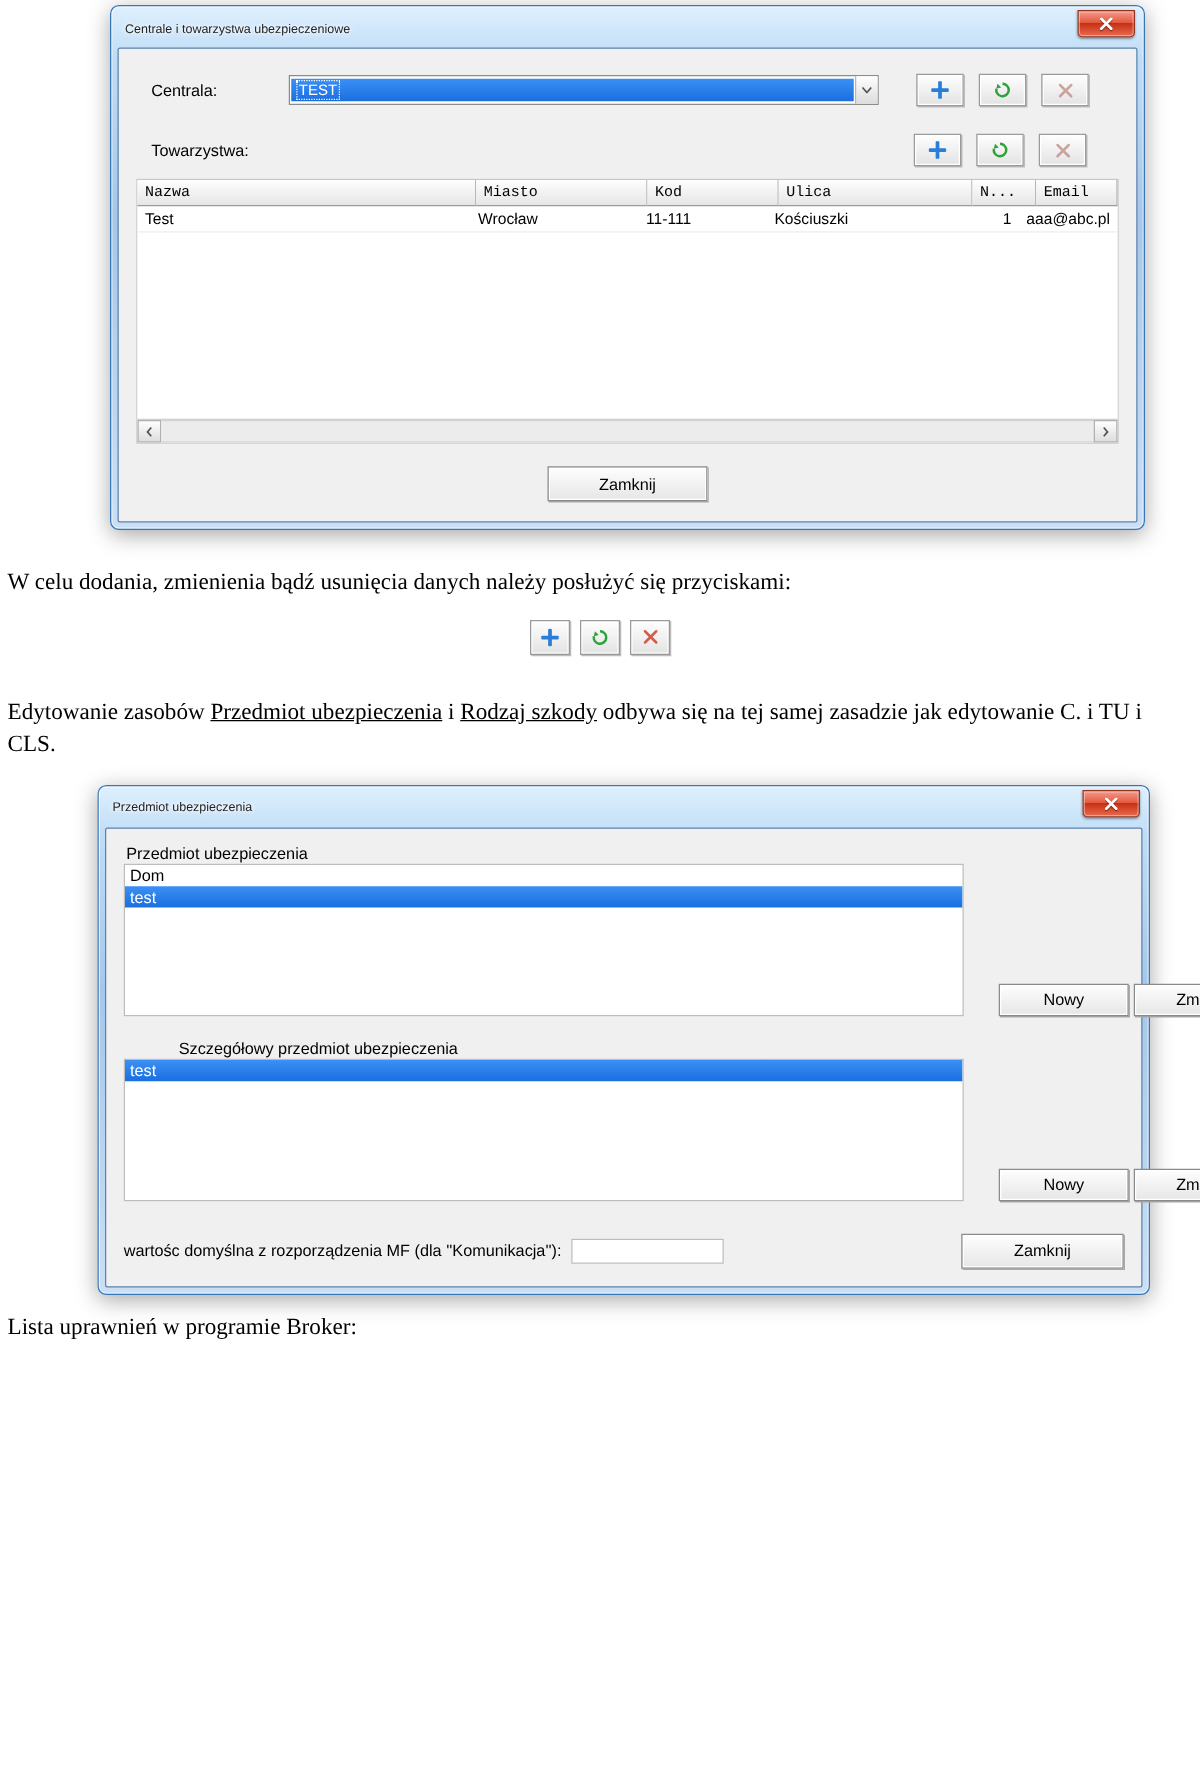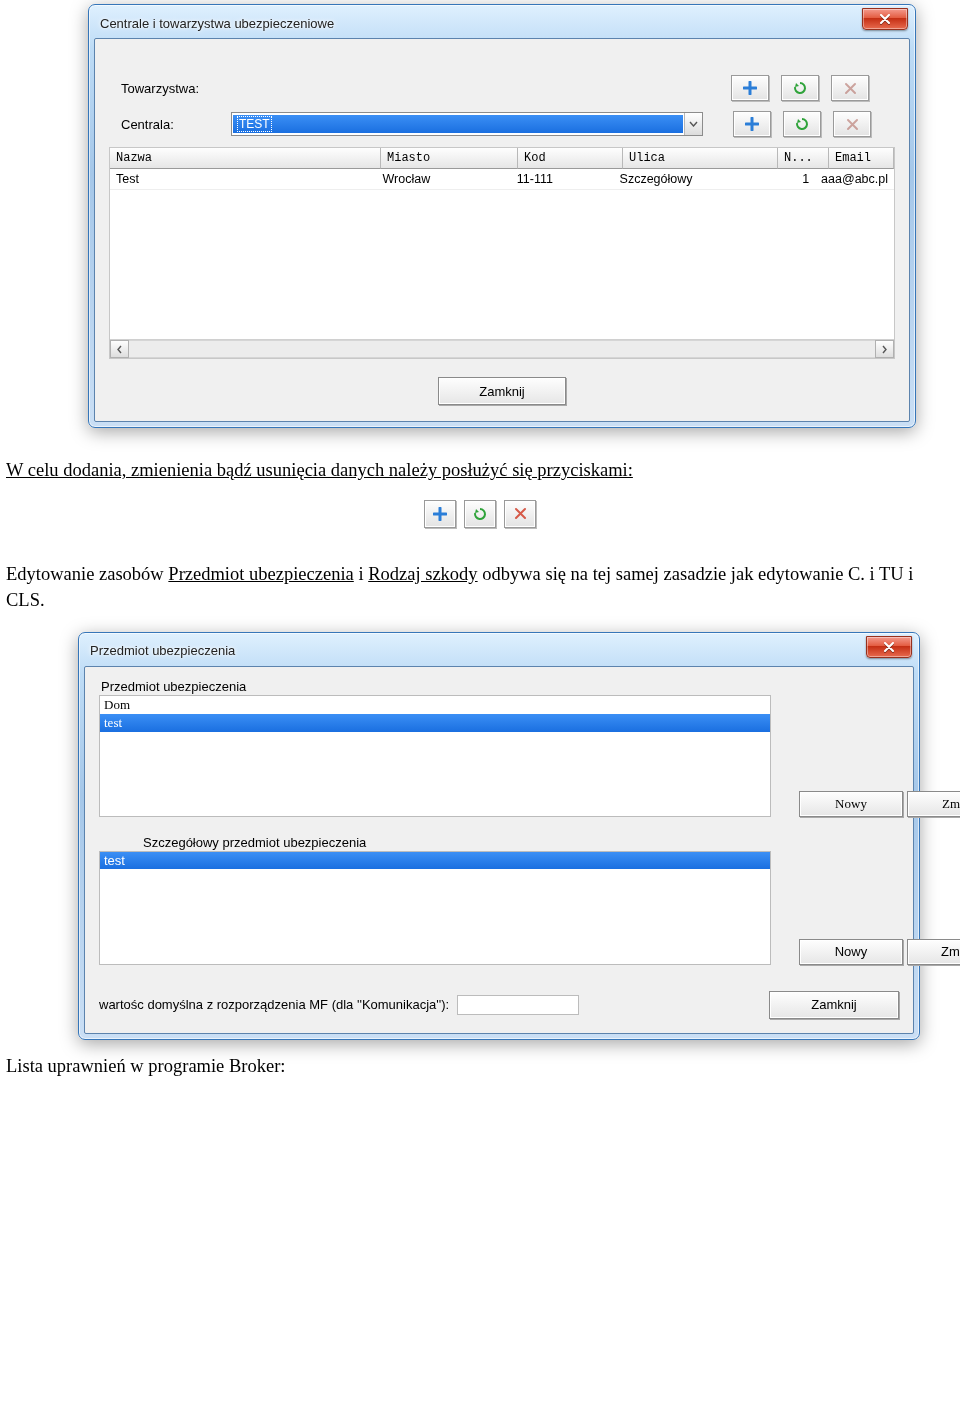--- a/index.html
+++ b/index.html
@@ -40,21 +40,21 @@
     border: 1px solid #3676b9;
   }
   .titlebar {
     display: flex;
     align-items: center;
     height: 26px;
     padding: 0 2px 2px 6px;
   }
   .title-text {
     flex: 1;
-    font-size: 13px;
+    font-size: 10px;
     color: #222;
     text-shadow: 0 0 6px #fff, 0 0 3px #fff;
     white-space: nowrap;
   }
   .close-btn {
     width: 44px; height: 20px;
     border-radius: 0 0 4px 4px;
     background: linear-gradient(180deg,#f49a8d 0%, #e35b3f 45%, #c42e13 46%, #e86a4e 100%);
     border: 1px solid #97301d;
     box-shadow: inset 0 0 0 1px rgba(255,255,255,.4), 0 1px 2px rgba(0,0,0,.4);
@@ -169,41 +169,20 @@
 <div class="aero-window" style="width:816px;">
   <div class="titlebar">
     <div class="title-text">Centrale i towarzystwa ubezpieczeniowe</div>
     <div class="close-btn">
       <svg width="12" height="10" viewBox="0 0 12 10">
             <path d="M2 1 L10 9 M10 1 L2 9" stroke="#fff" stroke-width="2" stroke-linecap="round"></path>
           </svg>
     </div>
   </div>
   <div class="client">
-
-    <div class="row" style="margin-top:22px;">
-      <div class="lab">Towarzystwa:</div>
-      <div style="flex:0 0 488px"></div>
-      <div class="iconbtn">
-        <svg width="14" height="14">
-              <path d="M7 1v12M1 7h12" stroke="#2b7ed8" stroke-width="3" stroke-linecap="round"></path>
-            </svg>
-      </div>
-      <div class="iconbtn">
-        <svg width="14" height="14">
-              <path d="M7 2a5 5 0 1 1-4.9 4" fill="none" stroke="#2fa33a" stroke-width="2"></path>
-              <path d="M3 2l-1 4 4-1z" fill="#2fa33a"></path>
-            </svg>
-      </div>
-      <div class="iconbtn disabled">
-        <svg width="13" height="13">
-              <path d="M2 2l9 9M11 2l-9 9" stroke="#d65a49" stroke-width="2" stroke-linecap="round"></path>
-            </svg>
-      </div>
-    </div>
 
     <div class="row" style="margin-top:6px;">
       <div class="lab">Centrala:</div>
       <div class="dropdown">
         <div class="sel">
               <span class="dots">TEST</span>
             </div>
         <div class="arrow">
           <svg width="9" height="6">
                 <path d="M1 1 L4.5 5 L8 1" fill="none" stroke="#555" stroke-width="1.4"></path>
@@ -222,35 +201,56 @@
               <path d="M3 2l-1 4 4-1z" fill="#2fa33a"></path>
             </svg>
       </div>
       <div class="iconbtn disabled">
         <svg width="13" height="13">
               <path d="M2 2l9 9M11 2l-9 9" stroke="#d65a49" stroke-width="2" stroke-linecap="round"></path>
             </svg>
       </div>
     </div>
 
+    <div class="row" style="margin-top:22px;">
+      <div class="lab">Towarzystwa:</div>
+      <div style="flex:0 0 488px"></div>
+      <div class="iconbtn">
+        <svg width="14" height="14">
+              <path d="M7 1v12M1 7h12" stroke="#2b7ed8" stroke-width="3" stroke-linecap="round"></path>
+            </svg>
+      </div>
+      <div class="iconbtn">
+        <svg width="14" height="14">
+              <path d="M7 2a5 5 0 1 1-4.9 4" fill="none" stroke="#2fa33a" stroke-width="2"></path>
+              <path d="M3 2l-1 4 4-1z" fill="#2fa33a"></path>
+            </svg>
+      </div>
+      <div class="iconbtn disabled">
+        <svg width="13" height="13">
+              <path d="M2 2l9 9M11 2l-9 9" stroke="#d65a49" stroke-width="2" stroke-linecap="round"></path>
+            </svg>
+      </div>
+    </div>
+
     <div class="grid">
       <div class="ghead">
         <div class="gh" style="width:258px">Nazwa</div>
         <div class="gh" style="width:124px">Miasto</div>
         <div class="gh" style="width:92px">Kod</div>
         <div class="gh" style="width:142px">Ulica</div>
         <div class="gh" style="width:38px">N...</div>
         <div class="gh" style="flex:1">Email</div>
       </div>
       <div class="gridbody">
         <div class="grow">
           <div class="gc" style="width:258px">Test</div>
           <div class="gc" style="width:124px">Wrocław</div>
           <div class="gc" style="width:92px">11-111</div>
-          <div class="gc" style="width:142px">Szczegółowy</div>
+          <div class="gc" style="width:142px">Kościuszki</div>
           <div class="gc" style="width:38px;text-align:right">1</div>
           <div class="gc" style="flex:1">aaa@abc.pl</div>
         </div>
       </div>
       <div class="hscroll">
         <div class="arrowbtn">
           <svg width="7" height="9">
                 <path d="M5 1 L2 4.5 L5 8" fill="none" stroke="#555" stroke-width="1.4"></path>
               </svg>
         </div>
@@ -264,21 +264,21 @@
     </div>
 
     <div style="display:flex;justify-content:center;margin-top:18px;">
       <div class="pushbtn">Zamknij</div>
     </div>
 
   </div>
 </div>
 </div>
 
-<div class="doc" style="margin-top:30px;text-decoration:underline;">
+<div class="doc" style="margin-top:30px;">
   <div>W celu dodania, zmienienia bądź usunięcia  danych należy posłużyć się przyciskami:</div>
 </div>
 
 <div style="display:flex;gap:8px;justify-content:center;margin:16px 0 20px 0;">
   <div class="iconbtn" style="width:30px;height:26px;margin:0;">
     <svg width="14" height="14">
         <path d="M7 1v12M1 7h12" stroke="#2b7ed8" stroke-width="3" stroke-linecap="round"></path>
       </svg>
   </div>
   <div class="iconbtn" style="width:30px;height:26px;margin:0;">
@@ -307,21 +307,21 @@
     <div class="title-text">Przedmiot ubezpieczenia</div>
     <div class="close-btn">
       <svg width="12" height="10" viewBox="0 0 12 10">
             <path d="M2 1 L10 9 M10 1 L2 9" stroke="#fff" stroke-width="2" stroke-linecap="round"></path>
           </svg>
     </div>
   </div>
   <div class="client" style="padding:8px 14px 14px 14px;">
 
     <div class="sectionlabel">Przedmiot ubezpieczenia</div>
-    <div style="display:flex;gap:28px;font-family:Liberation Serif, serif;">
+    <div style="display:flex;gap:28px;">
       <div class="listbox" style="flex:0 0 670px;">
         <div class="li">Dom</div>
         <div class="li sel">test</div>
       </div>
       <div class="side-btns" style="padding-top:12px;">
         <div class="pushbtn" style="min-width:74px;height:24px;padding:0 14px">Nowy</div>
         <div class="pushbtn" style="min-width:74px;height:24px;padding:0 14px">Zmień</div>
         <div class="pushbtn disabled" style="min-width:74px;height:24px;padding:0 14px">Usuń</div>
       </div>
     </div>

